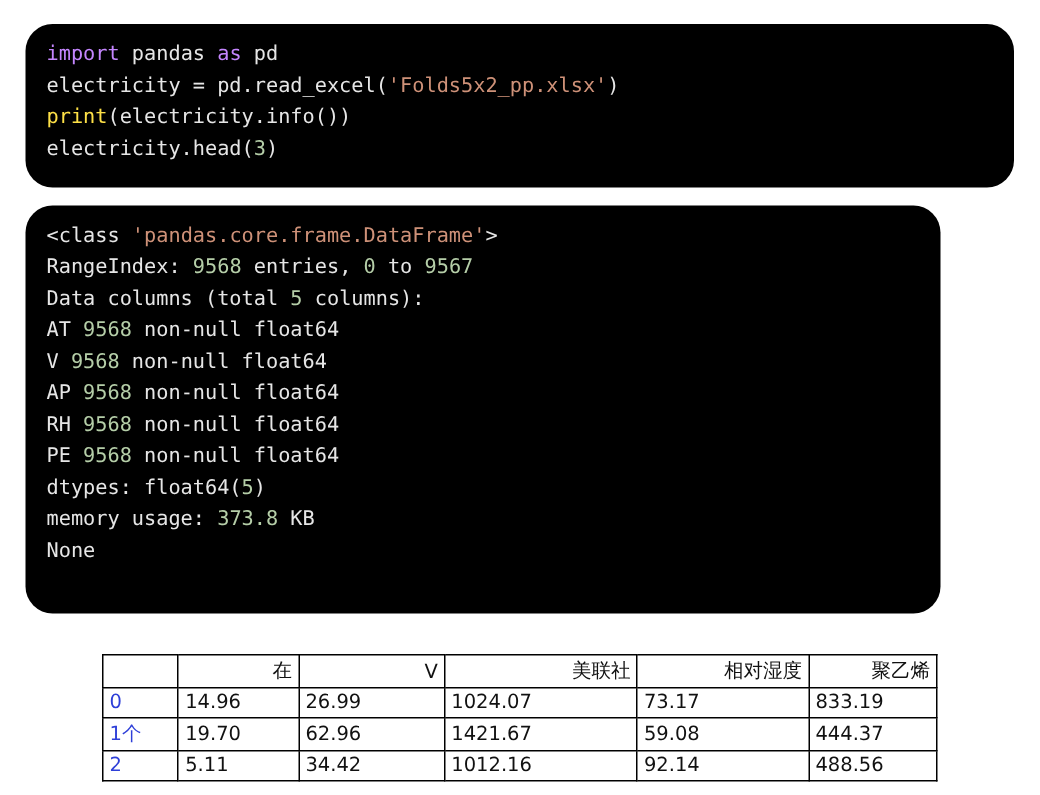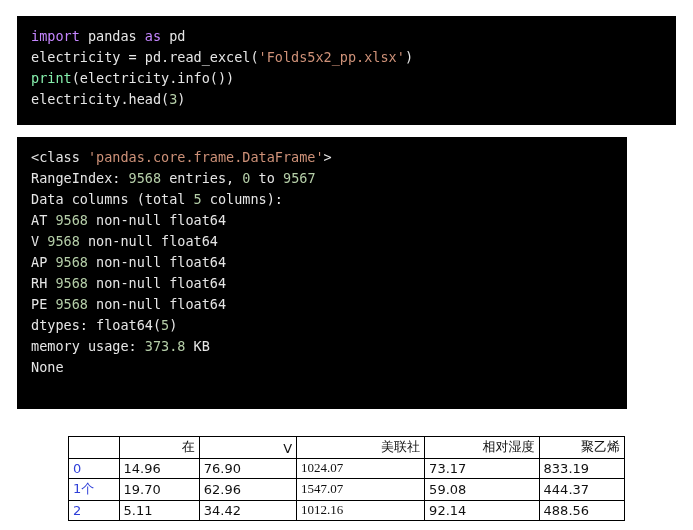--- a/index.html
+++ b/index.html
@@ -17,21 +17,21 @@
   .page {
     position: relative;
     width: 693px;
     height: 530px;
   }
 
   
   .code-block {
     position: absolute;
     background: #000000;
-    border-radius: 0;
+    border-radius: 18px;
     box-sizing: border-box;
     padding: 10px 14px;
     font-family: "DejaVu Sans Mono", monospace;
     font-size: 13.5px;
     line-height: 21px;
     color: #e6e6e6;
     white-space: pre;
   }
   #cell-input {
     left: 17px;
@@ -42,21 +42,21 @@
   #cell-output {
     left: 17px;
     top: 137px;
     width: 610px;
     height: 272px;
   }
   .ln { display: block; height: 21px; }
 
   
   .kw   { color: #c586ff; }   
-  .fn   { color: #86efac; }   
+  .fn   { color: #fde047; }   
   .str  { color: #ce9178; }   
   .num  { color: #b5cea8; }   
   .plain{ color: #e6e6e6; }
 
   
   #data-table {
     position: absolute;
     left: 68px;
     top: 436px;
     width: 557px;
@@ -84,21 +84,21 @@
     text-align: left;
     color: #2e3fd8;
     width: 52px;
   }
   #data-table tbody td.val {
     text-align: left;
   }
   .col-a { width: 52px; }
   .col-b { width: 82px; }
   .col-c { width: 100px; }
-  .col-d { width: 132px; font-family: Liberation Serif, serif; }
+  .col-d { width: 132px; }
   .col-e { width: 118px; }
   .col-f { width: 87px; }
 
   
   #watermark {
     position: absolute;
     right: 14px;
     bottom: 4px;
     font-family: "DejaVu Sans", sans-serif;
     font-size: 26px;
@@ -133,30 +133,30 @@
           <th class="col-c">V</th>
           <th class="col-d">美联社</th>
           <th class="col-e">相对湿度</th>
           <th class="col-f">聚乙烯</th>
         </tr>
     </thead>
     <tbody>
         <tr>
           <td class="idx col-a">0</td>
           <td class="val col-b">14.96</td>
-          <td class="val col-c">76.90</td>
+          <td class="val col-c">26.99</td>
           <td class="val col-d">1024.07</td>
           <td class="val col-e">73.17</td>
           <td class="val col-f">833.19</td>
         </tr>
         <tr>
           <td class="idx col-a">1个</td>
           <td class="val col-b">19.70</td>
           <td class="val col-c">62.96</td>
-          <td class="val col-d">1547.07</td>
+          <td class="val col-d">1421.67</td>
           <td class="val col-e">59.08</td>
           <td class="val col-f">444.37</td>
         </tr>
         <tr>
           <td class="idx col-a">2</td>
           <td class="val col-b">5.11</td>
           <td class="val col-c">34.42</td>
           <td class="val col-d">1012.16</td>
           <td class="val col-e">92.14</td>
           <td class="val col-f">488.56</td>

